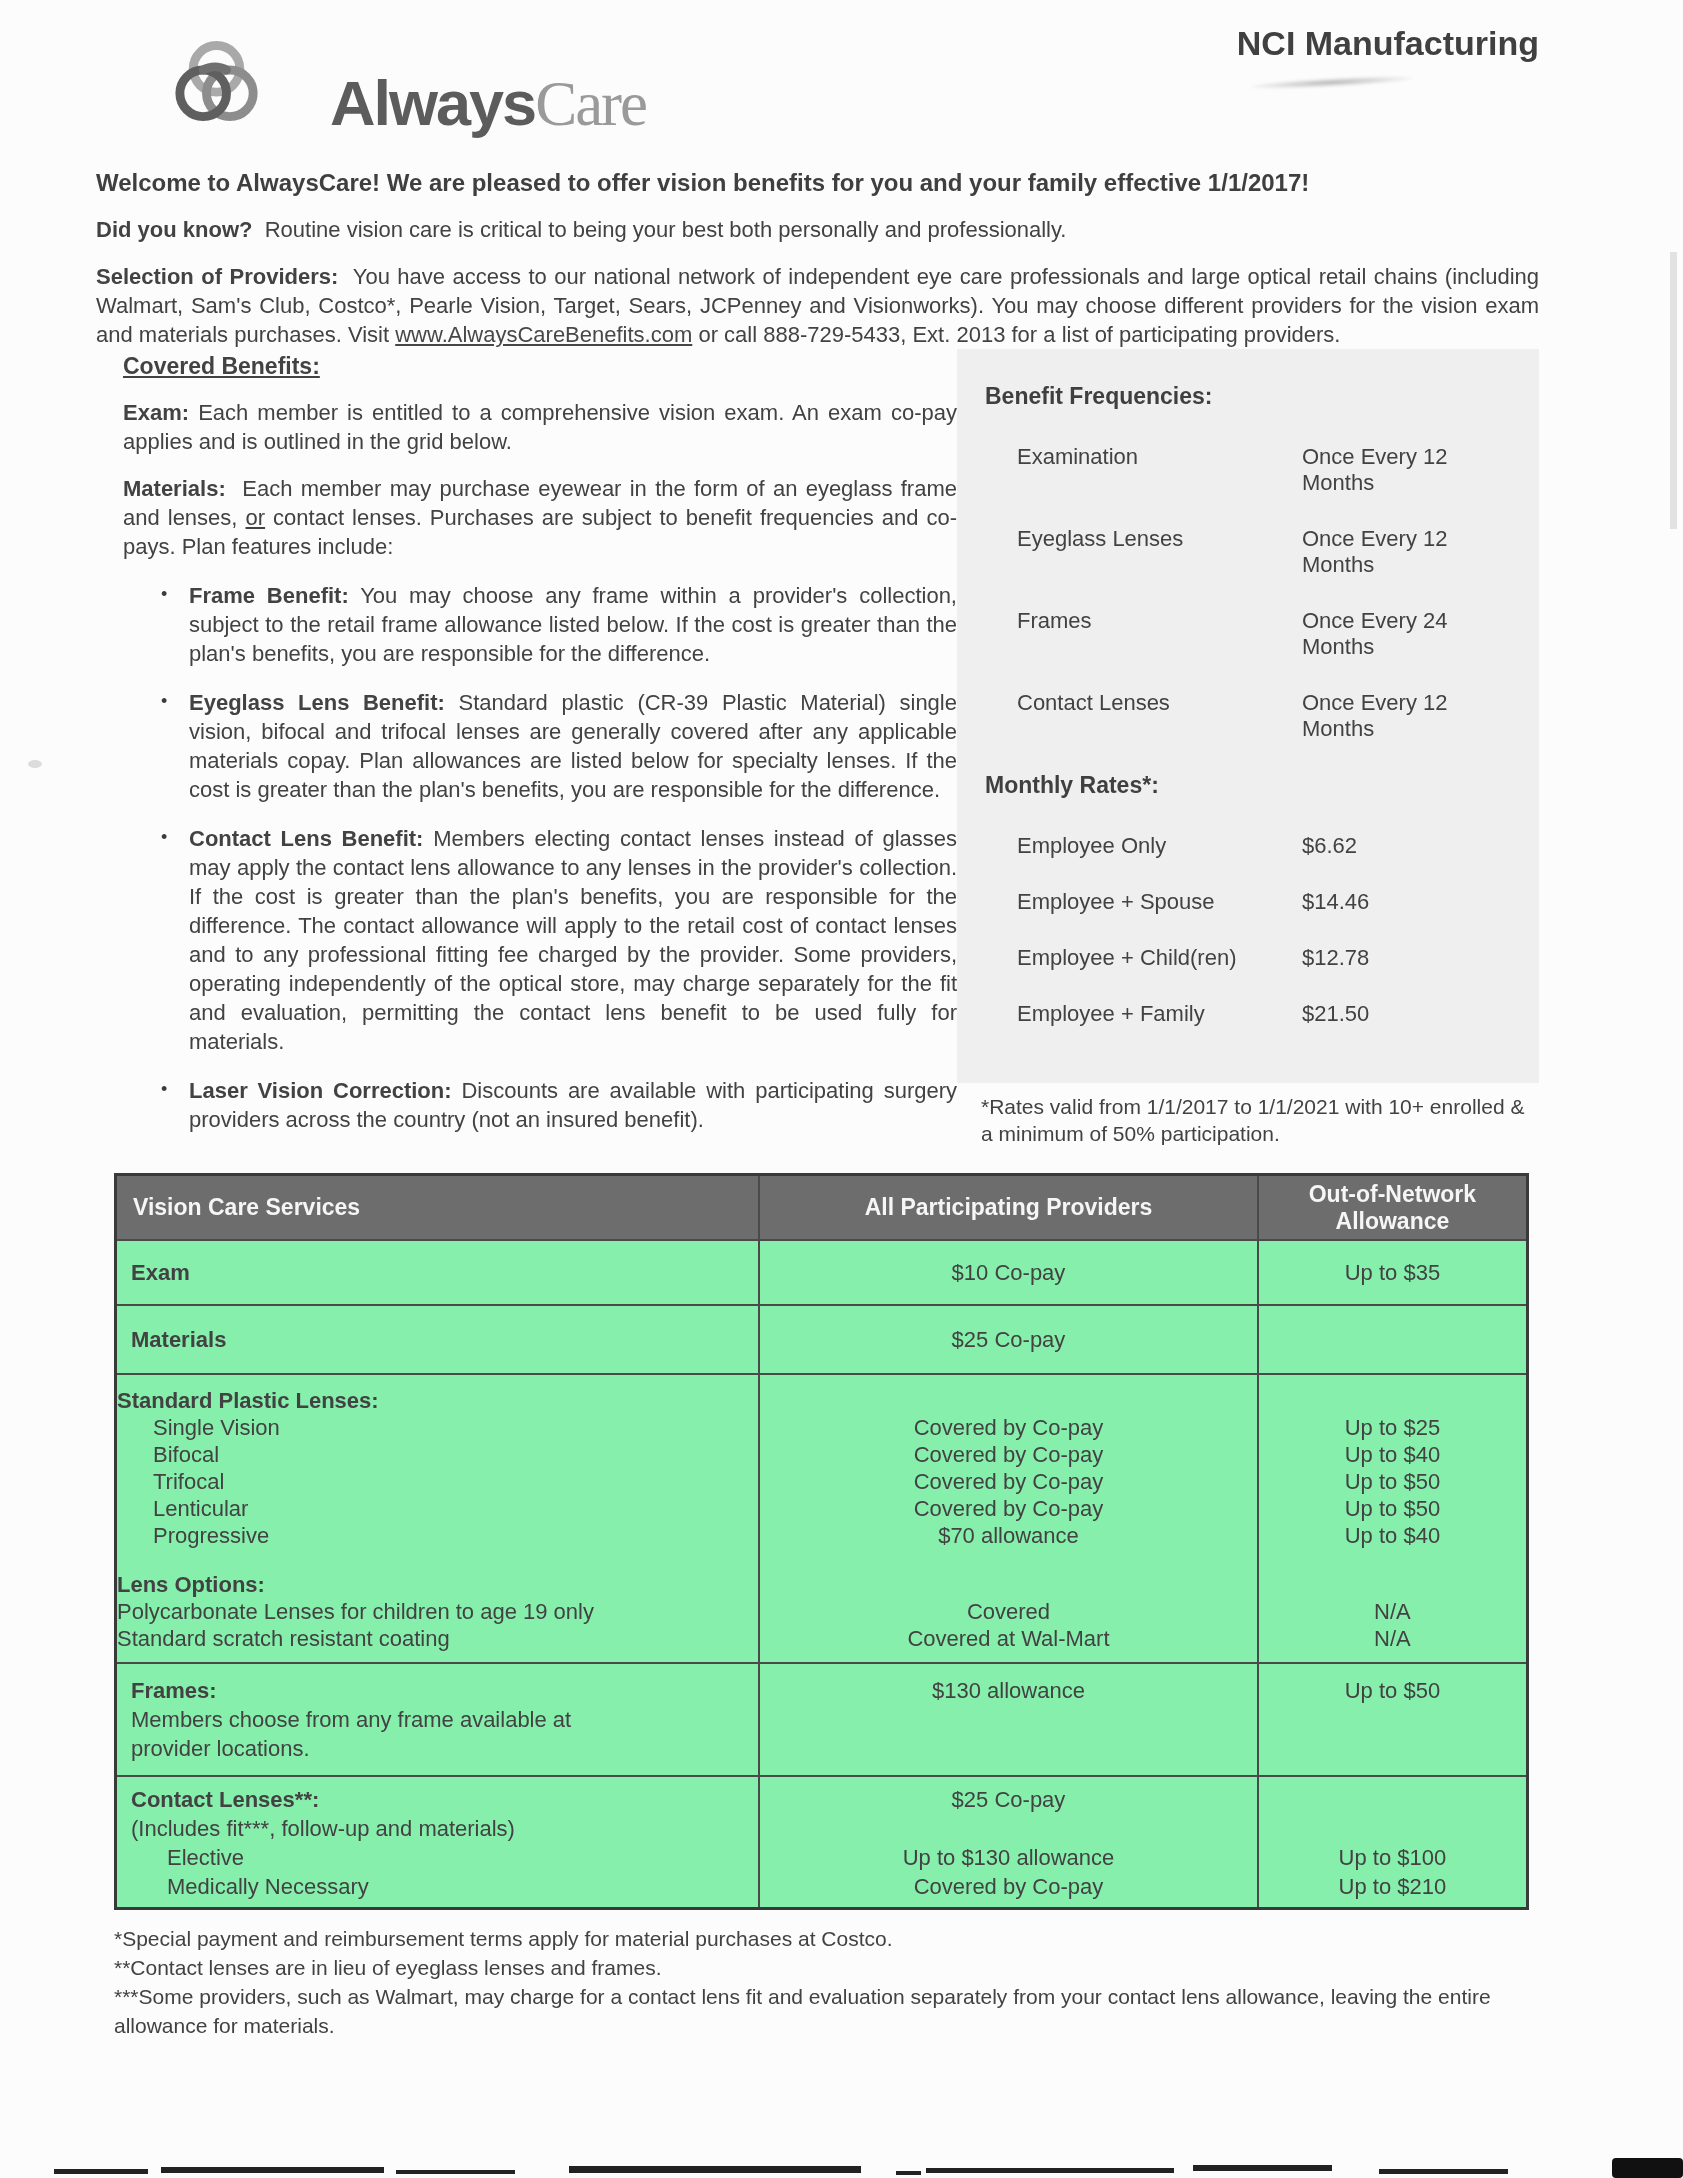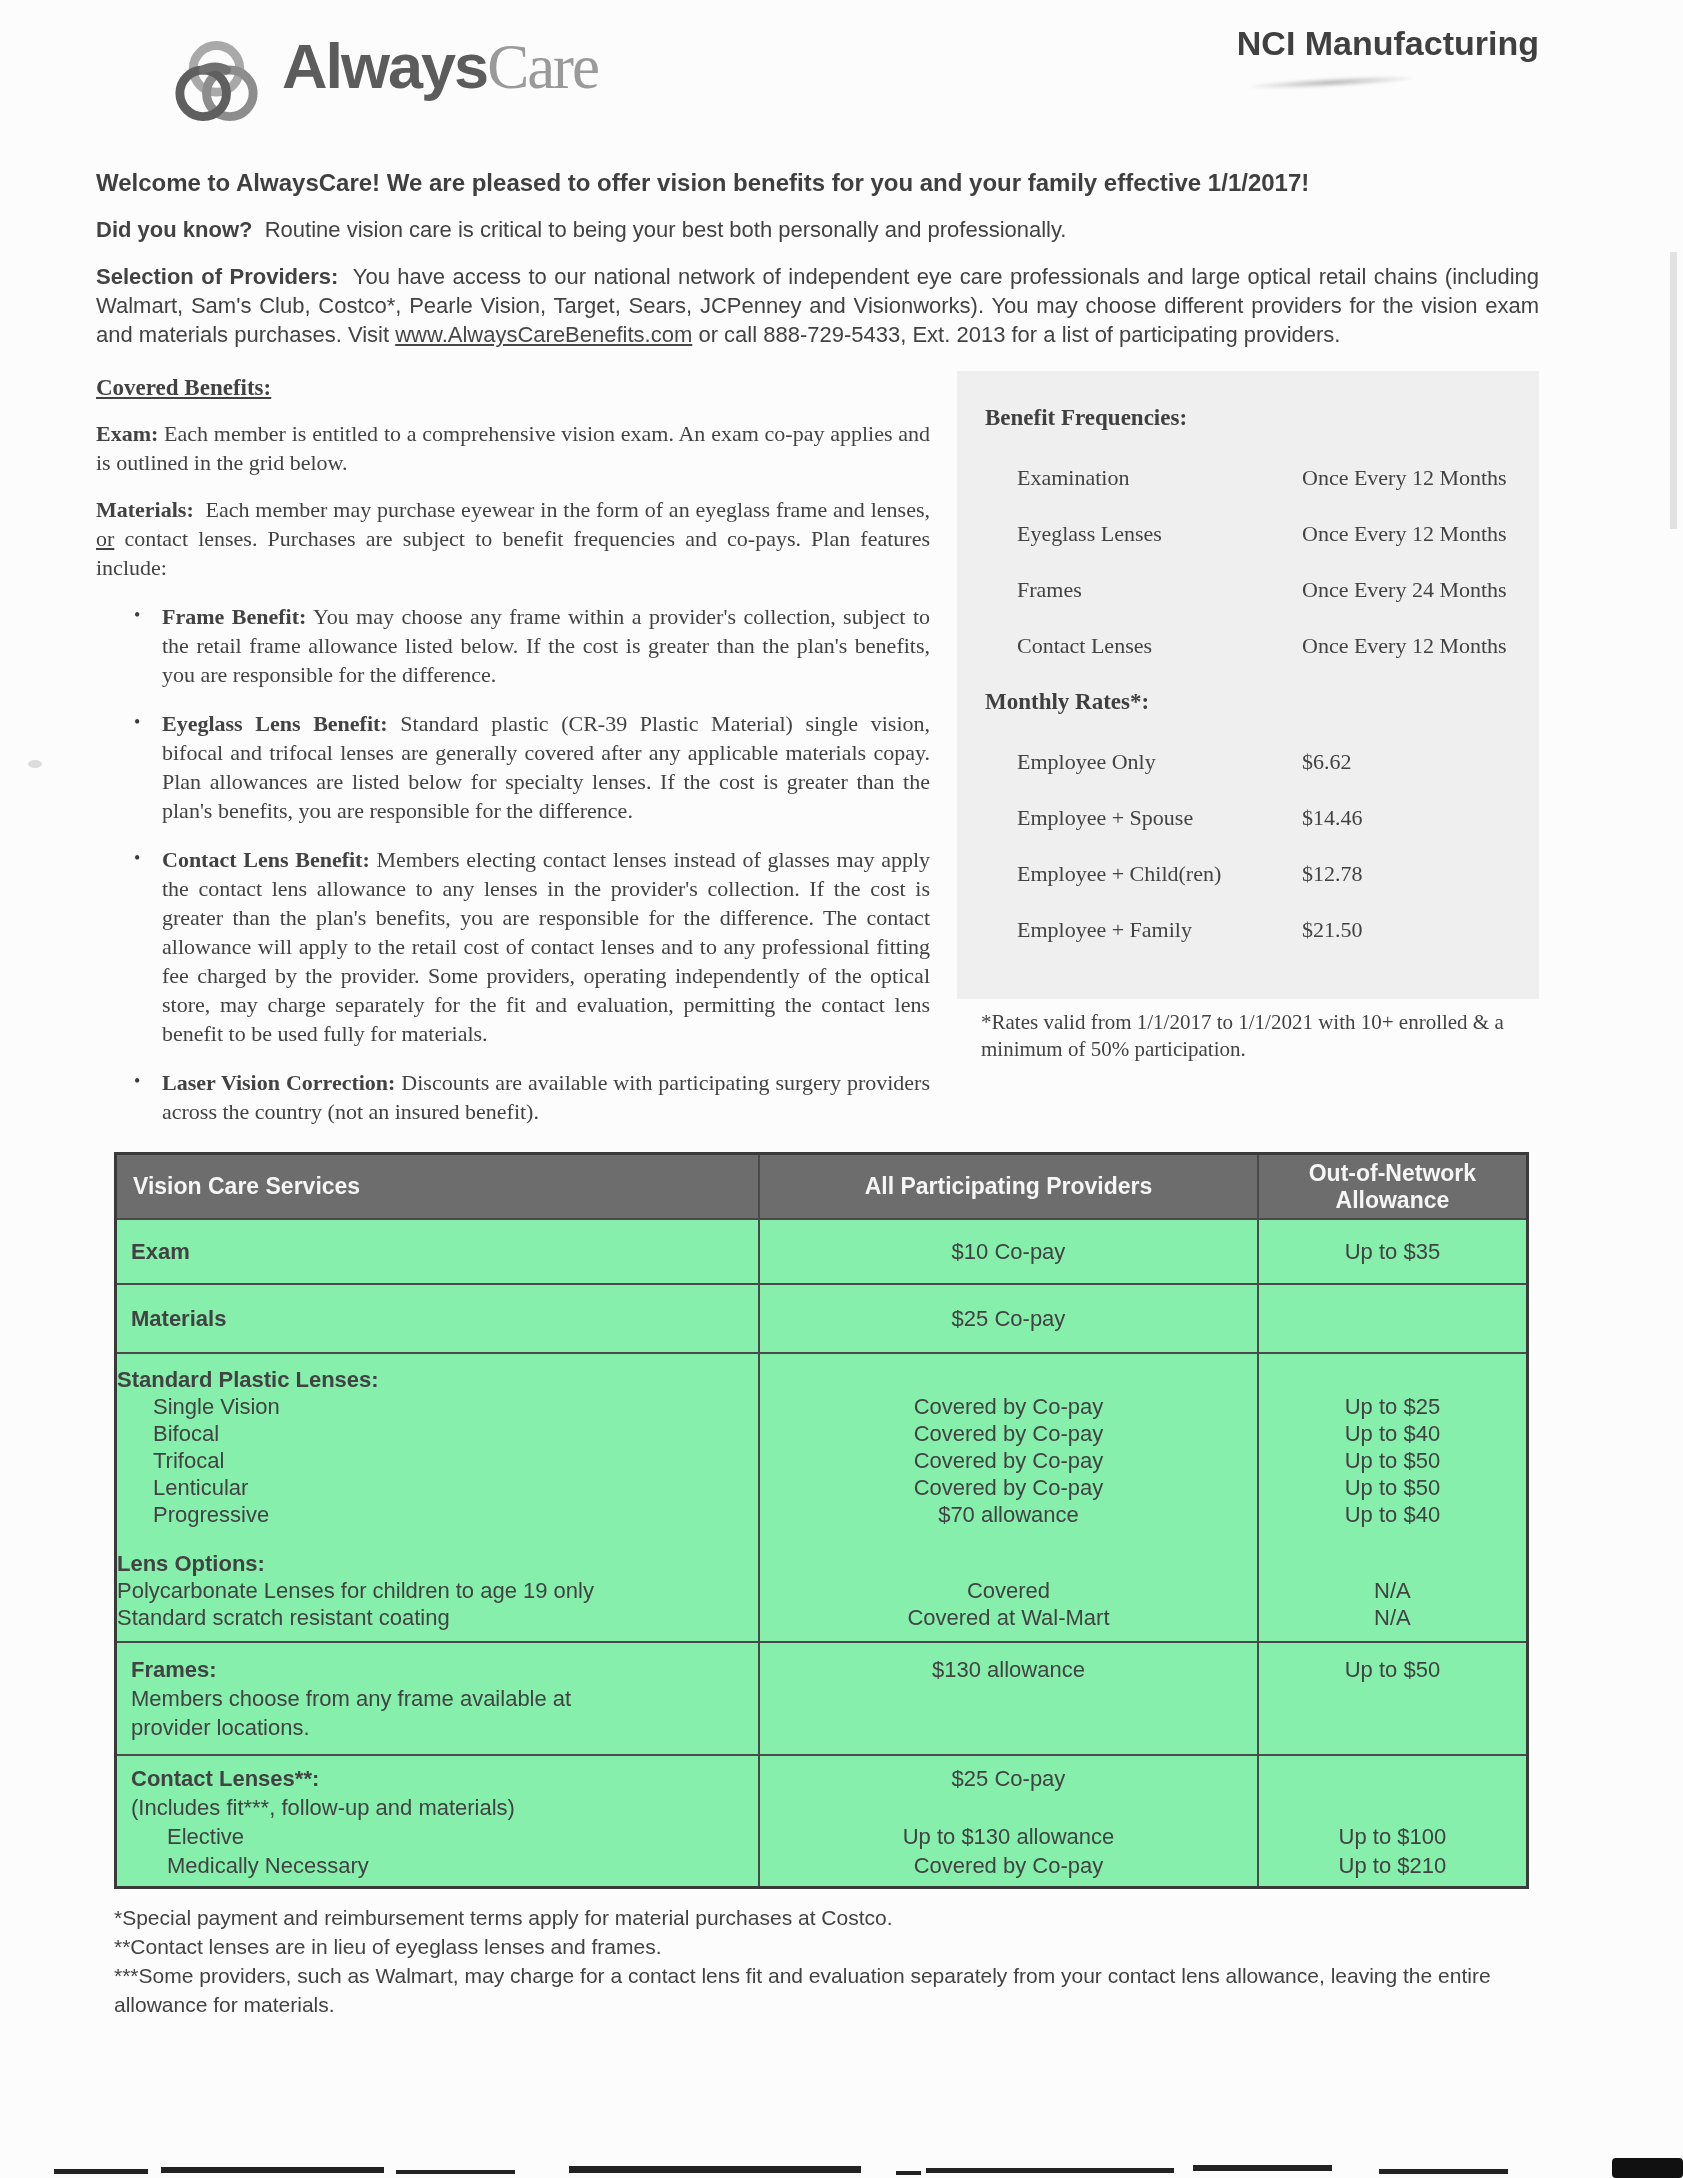--- a/index.html
+++ b/index.html
@@ -7,35 +7,35 @@
     position:relative;width:1683px;height:2178px;background:#fcfcfc;
     font-family:"Liberation Sans","DejaVu Sans",sans-serif;color:#424242;
     overflow:hidden;margin:0 auto;
   }
   .content{padding:14px 144px 0 96px;}
   .b{font-weight:bold;}
   .u{text-decoration:underline;}
 
   
   .header{display:flex;justify-content:space-between;align-items:flex-start;height:149px;}
-  .logo{display:flex;align-items:flex-start;margin-left:65px;margin-top:16px;}
+  .logo{display:flex;align-items:flex-end;margin-left:65px;margin-top:16px;gap:48px;}
   .knot{margin-right:10px;}
   .logo-text{font-size:63px;letter-spacing:-2px;white-space:nowrap;}
   .logo-always{color:#5c5c5c;font-weight:bold;}
   .logo-care{color:#9a9a9a;font-family:"Liberation Serif","DejaVu Serif",serif;font-weight:normal;}
   .company{font-size:34px;font-weight:bold;color:#404040;margin-top:10px;}
 
   
   .welcome{font-size:24px;font-weight:bold;margin-top:6px;color:#3f3f3f;}
   .para{font-size:22px;line-height:29px;text-align:justify;margin:18px 0 0 0;}
   .lead{font-weight:bold;}
   .link{text-decoration:underline;color:#474747;cursor:pointer;}
 
   
-  .columns{display:flex;justify-content:space-between;margin-top:22px;font-family:Liberation Serif, serif;}
+  .columns{display:flex;justify-content:flex-end;}
   .left-col{width:834px;}
   .right-col{width:582px;}
   .section-heading{font-size:23px;font-weight:bold;text-decoration:underline;margin-top:4px;}
   .bullets{margin-top:8px;}
   .bullet{display:flex;margin-top:20px;}
   .bullet .dot{width:28px;padding-left:38px;font-size:18px;padding-top:3px;flex:none;color:#3c3c3c;}
   .bullet .btext{flex:1;font-size:22px;line-height:29px;text-align:justify;}
 
   
   .panel{background:#efefef;padding:34px 18px 26px 28px;}

